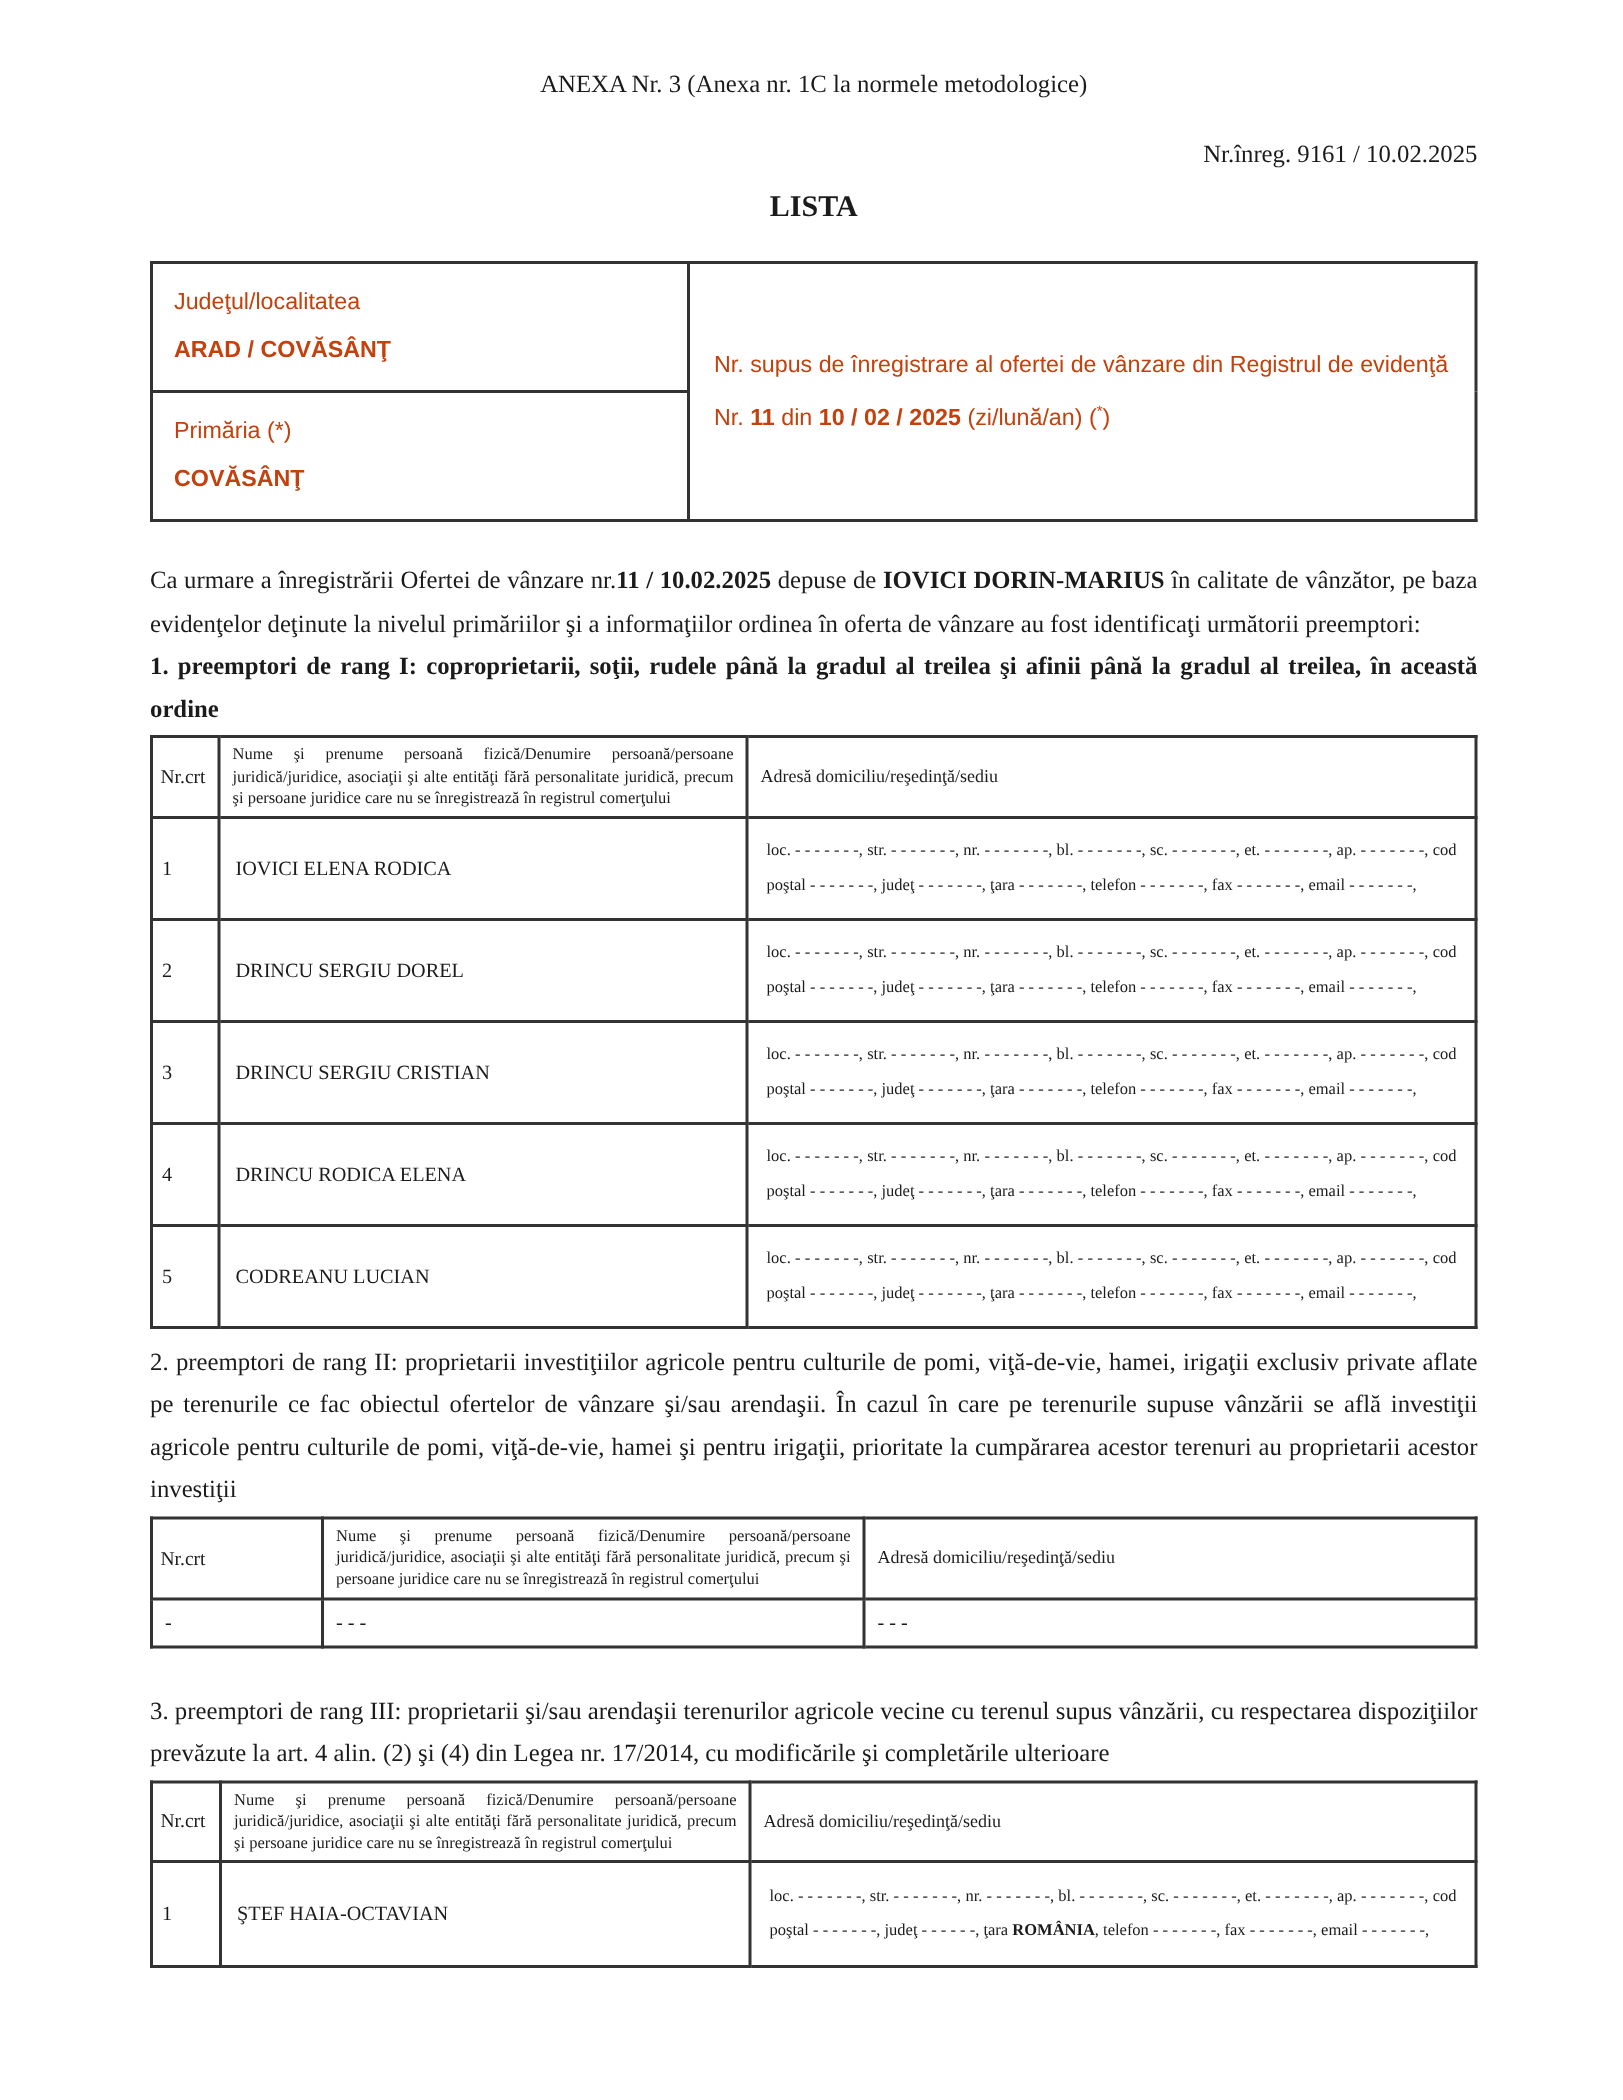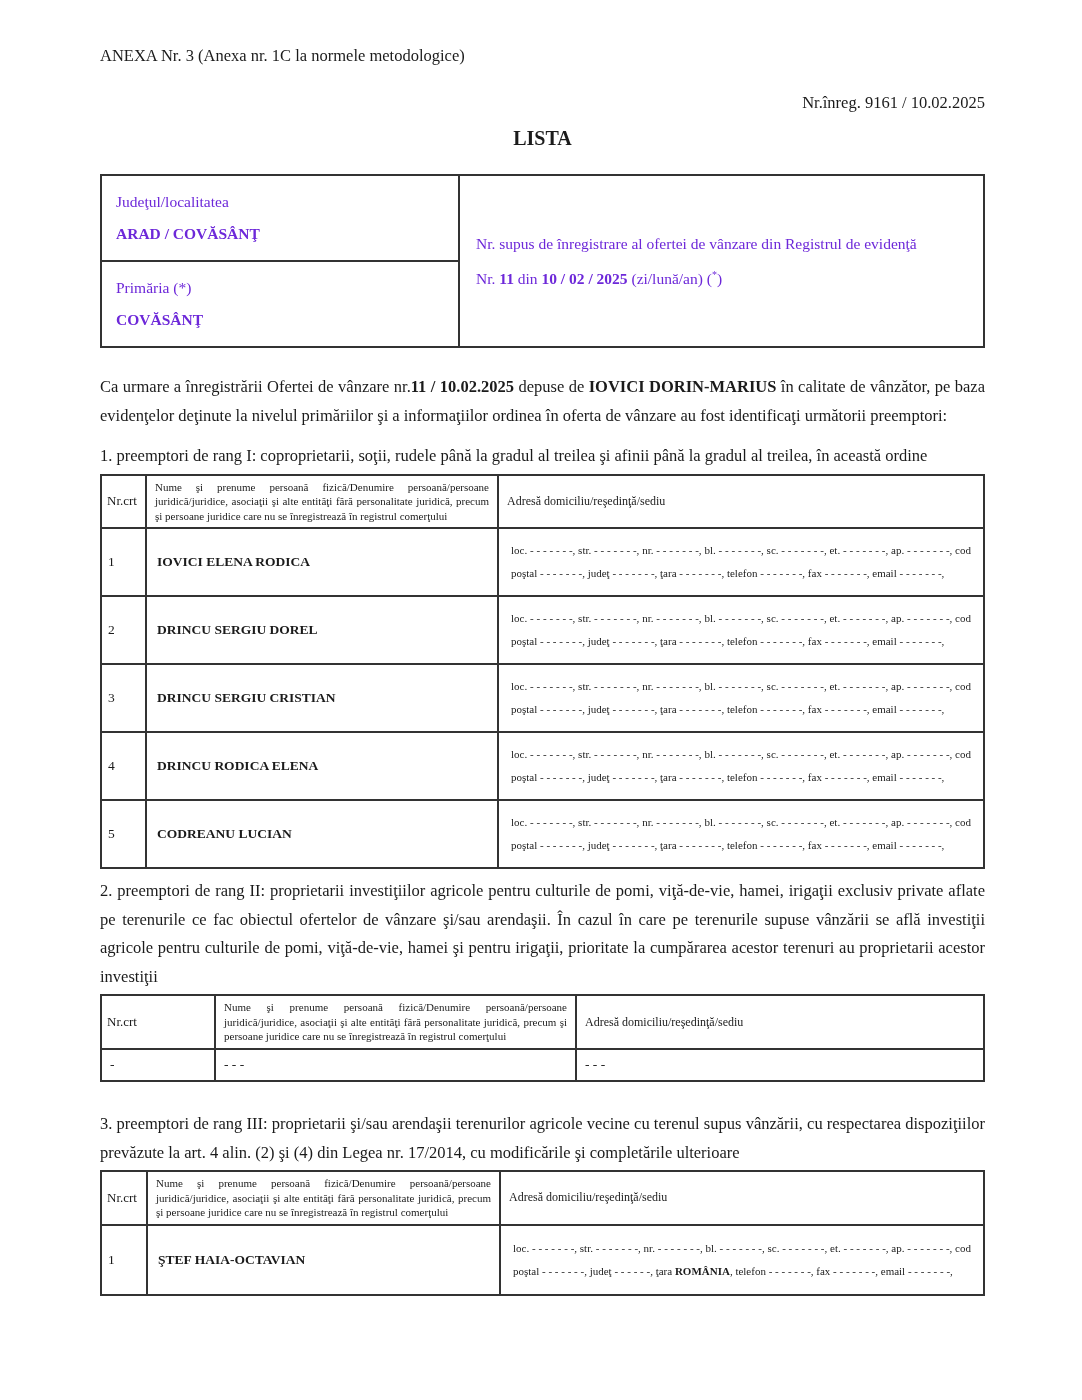--- a/index.html
+++ b/index.html
@@ -6,49 +6,49 @@
   html,body { background:#ffffff; }
   .page {
     position:relative;
     width:1082px; height:1400px;
     background:#fff;
     color:#1b1b1b;
     font-family:"Liberation Serif", serif;
     padding:46px 97px 0 100px;
     overflow:hidden;
   }
-  .annex-line { text-align:left; font-size:16.5px; }
+  .annex-line { text-align:center; font-size:16.5px; }
   .reg-line   { text-align:right; font-size:16.5px; margin-top:27px; }
   .doc-title  { text-align:center; font-weight:bold; font-size:20px; margin-top:14px; }
   .doc-subtitle { text-align:center; font-weight:bold; font-size:16.5px; line-height:31px; margin-top:8px; }
 
   table.info-box {
     width:100%; border-collapse:collapse; margin-top:24px;
-    font-family:Liberation Serif, serif; font-size:15.5px; color:#6d28d9;
+    font-family:Liberation Sans, sans-serif; font-size:15.5px; color:#c2410c;
   }
   table.info-box td { border:2px solid #333; }
   .ib-left  { width:358px; vertical-align:top; padding:10px 14px; line-height:32px; }
   .ib-right { vertical-align:middle; padding:12px 16px; line-height:31px; }
   .ib-right .justify { text-align:justify; }
   .bold { font-weight:bold; }
   sup.star { font-size:10px; vertical-align:super; }
 
   .intro { margin-top:25px; font-size:16.5px; line-height:28.5px; text-align:justify; }
   .section-heading { font-size:16.5px; line-height:28.5px; text-align:justify; }
-  .sh-1 { margin-top:12px; }
+  .sh-1 { margin-top:0;font-weight:bold; }
   .sh-2 { margin-top:8px; }
   .sh-3 { margin-top:28px; }
 
   table.doc-table { width:100%; border-collapse:collapse; margin-top:3px; }
   table.doc-table td { border:2px solid #333; vertical-align:middle; }
   .hdr-nr   { font-size:13px; padding:2px 2px 2px 5px; }
   .hdr-name { font-size:11px; line-height:14.5px; text-align:justify; padding:4px 8px; vertical-align:top; }
   .hdr-addr { font-size:12px; padding:4px 8px; }
   .cell-nr   { font-size:13.5px; padding:2px 2px 2px 6px; }
-  .cell-name { font-size:13.5px; font-weight:bold; padding:4px 10px; }
+  .cell-name { font-size:13.5px; font-weight:normal; padding:4px 10px; }
   .cell-addr { font-size:11px; line-height:23px; text-align:justify; padding:6px 12px; }
   .t1 .hdr-row  td { height:50px; }
   .t1 .data-row td { height:68px; }
   .t2 .hdr-row  td { height:54px; }
   .t2 .data-row td { height:32px; }
   .t2 .cell-plain { font-size:13.5px; padding:4px 8px; vertical-align:middle; }
   .t3 .hdr-row  td { height:46px; }
   .t3 .data-row td { height:70px; }
   .t2-table { margin-top:4px; }
 </style>

